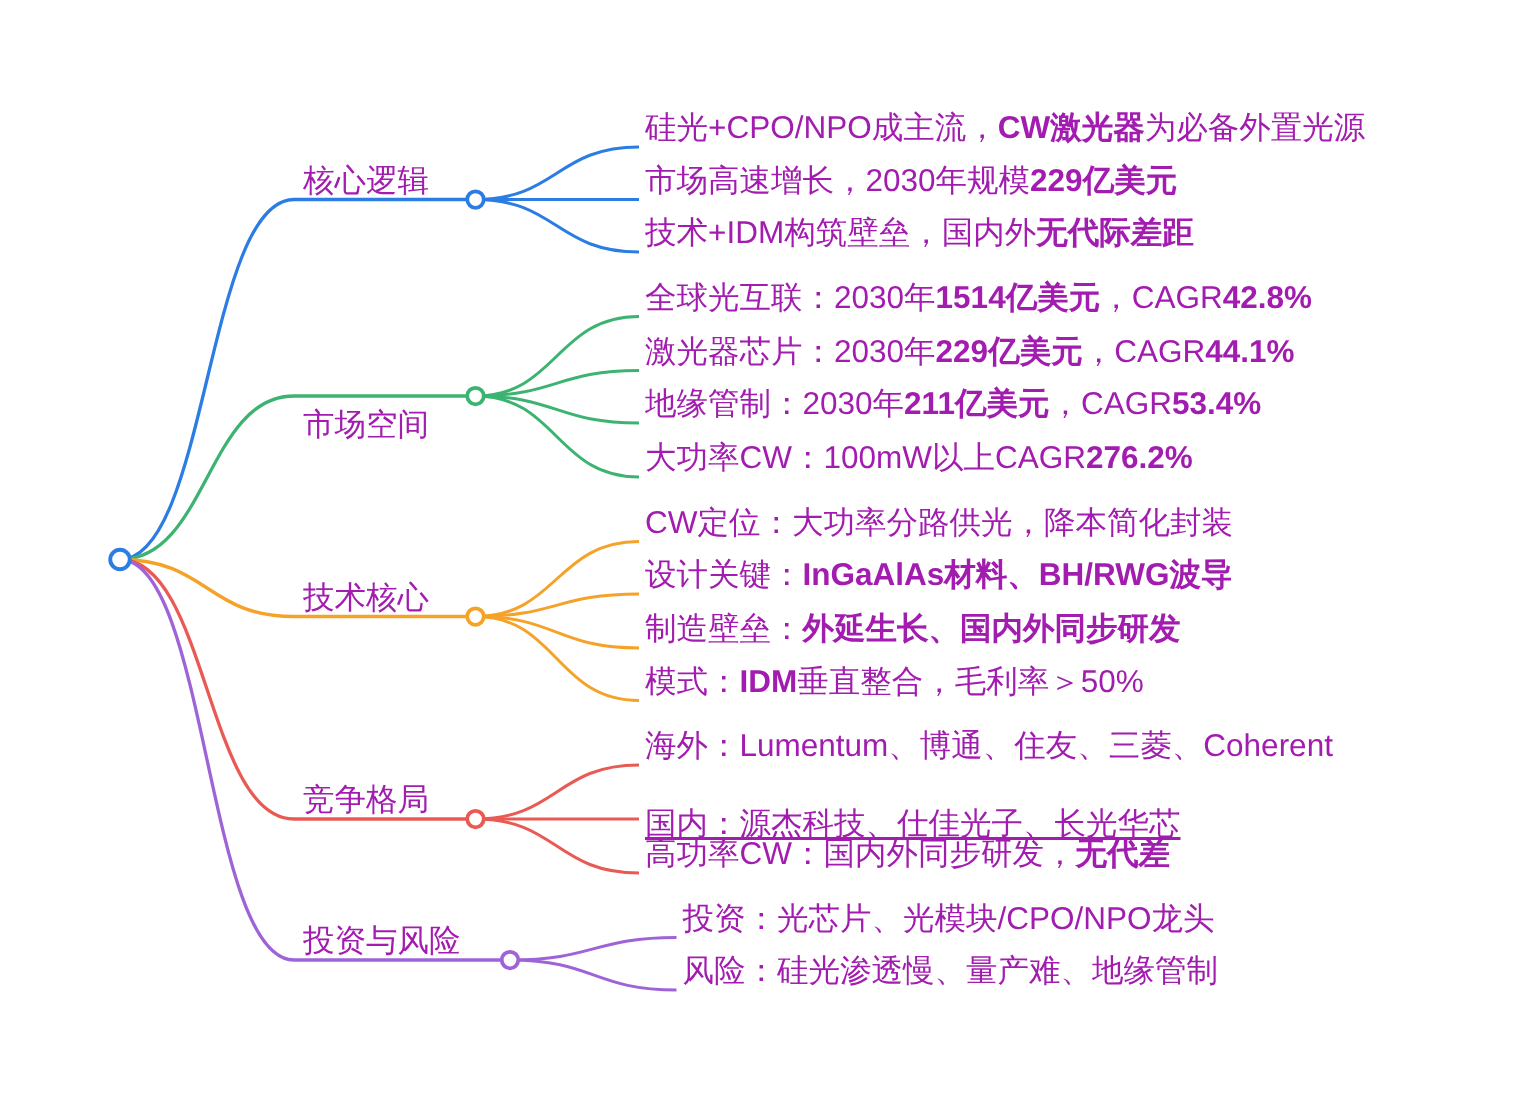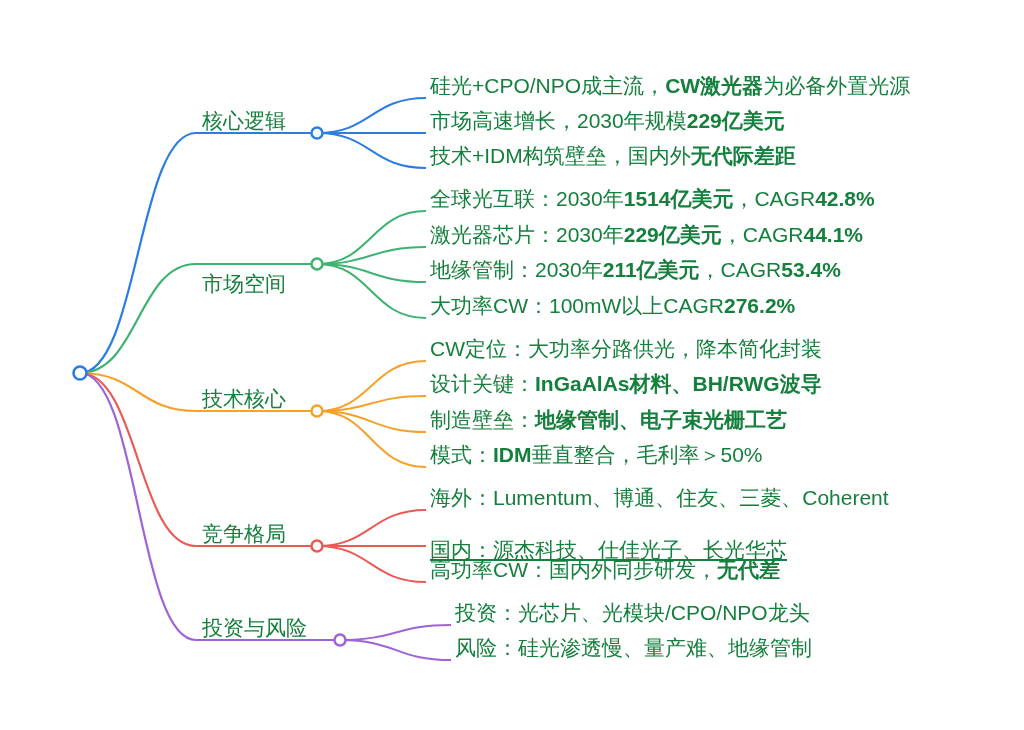--- a/index.html
+++ b/index.html
@@ -17,21 +17,21 @@
   }
   svg.links {
     position: absolute;
     left: 0; top: 0;
     width: 1024px; height: 730px;
   }
   .label {
     position: absolute;
     font-size: 21px;
     line-height: 28px;
-    color: #15803d;
+    color: #a21caf;
     white-space: nowrap;
   }
   .branch-label {
     font-weight: 500;
   }
   .leaf .b {
     font-weight: 700;
   }
 </style>
 </head>
@@ -92,21 +92,21 @@
   <div class="label leaf" style="left:430px; top:107px;"><span>市场高速增长，2030年规模</span><span class="b">229亿美元</span></div>
   <div class="label leaf" style="left:430px; top:142px;"><span>技术+IDM构筑壁垒，国内外</span><span class="b">无代际差距</span></div>
 
   <div class="label leaf" style="left:430px; top:185px;"><span>全球光互联：2030年</span><span class="b">1514亿美元</span><span>，CAGR</span><span class="b">42.8%</span></div>
   <div class="label leaf" style="left:430px; top:221px;"><span>激光器芯片：2030年</span><span class="b">229亿美元</span><span>，CAGR</span><span class="b">44.1%</span></div>
   <div class="label leaf" style="left:430px; top:256px;"><span>地缘管制：2030年</span><span class="b">211亿美元</span><span>，CAGR</span><span class="b">53.4%</span></div>
   <div class="label leaf" style="left:430px; top:292px;"><span>大功率CW：100mW以上CAGR</span><span class="b">276.2%</span></div>
 
   <div class="label leaf" style="left:430px; top:335px;"><span>CW定位：大功率分路供光，降本简化封装</span></div>
   <div class="label leaf" style="left:430px; top:370px;"><span>设计关键：</span><span class="b">InGaAlAs材料、BH/RWG波导</span></div>
-  <div class="label leaf" style="left:430px; top:406px;"><span>制造壁垒：</span><span class="b">地缘管制、电子束光栅工艺</span></div>
+  <div class="label leaf" style="left:430px; top:406px;"><span>制造壁垒：</span><span class="b">外延生长、国内外同步研发</span></div>
   <div class="label leaf" style="left:430px; top:441px;"><span>模式：</span><span class="b">IDM</span><span>垂直整合，毛利率＞50%</span></div>
 
   <div class="label leaf" style="left:430px; top:484px;"><span>海外：Lumentum、博通、住友、三菱、Coherent</span></div>
   <div class="label leaf" style="left:430px; top:536px;text-decoration:underline;"><span>国内：源杰科技、仕佳光子、长光华芯</span></div>
   <div class="label leaf" style="left:430px; top:556px;text-align:center;"><span>高功率CW：国内外同步研发，</span><span class="b">无代差</span></div>
 
   <div class="label leaf" style="left:455px; top:599px;"><span>投资：光芯片、光模块/CPO/NPO龙头</span></div>
   <div class="label leaf" style="left:455px; top:634px;"><span>风险：硅光渗透慢、量产难、地缘管制</span></div>
 
 </div>

